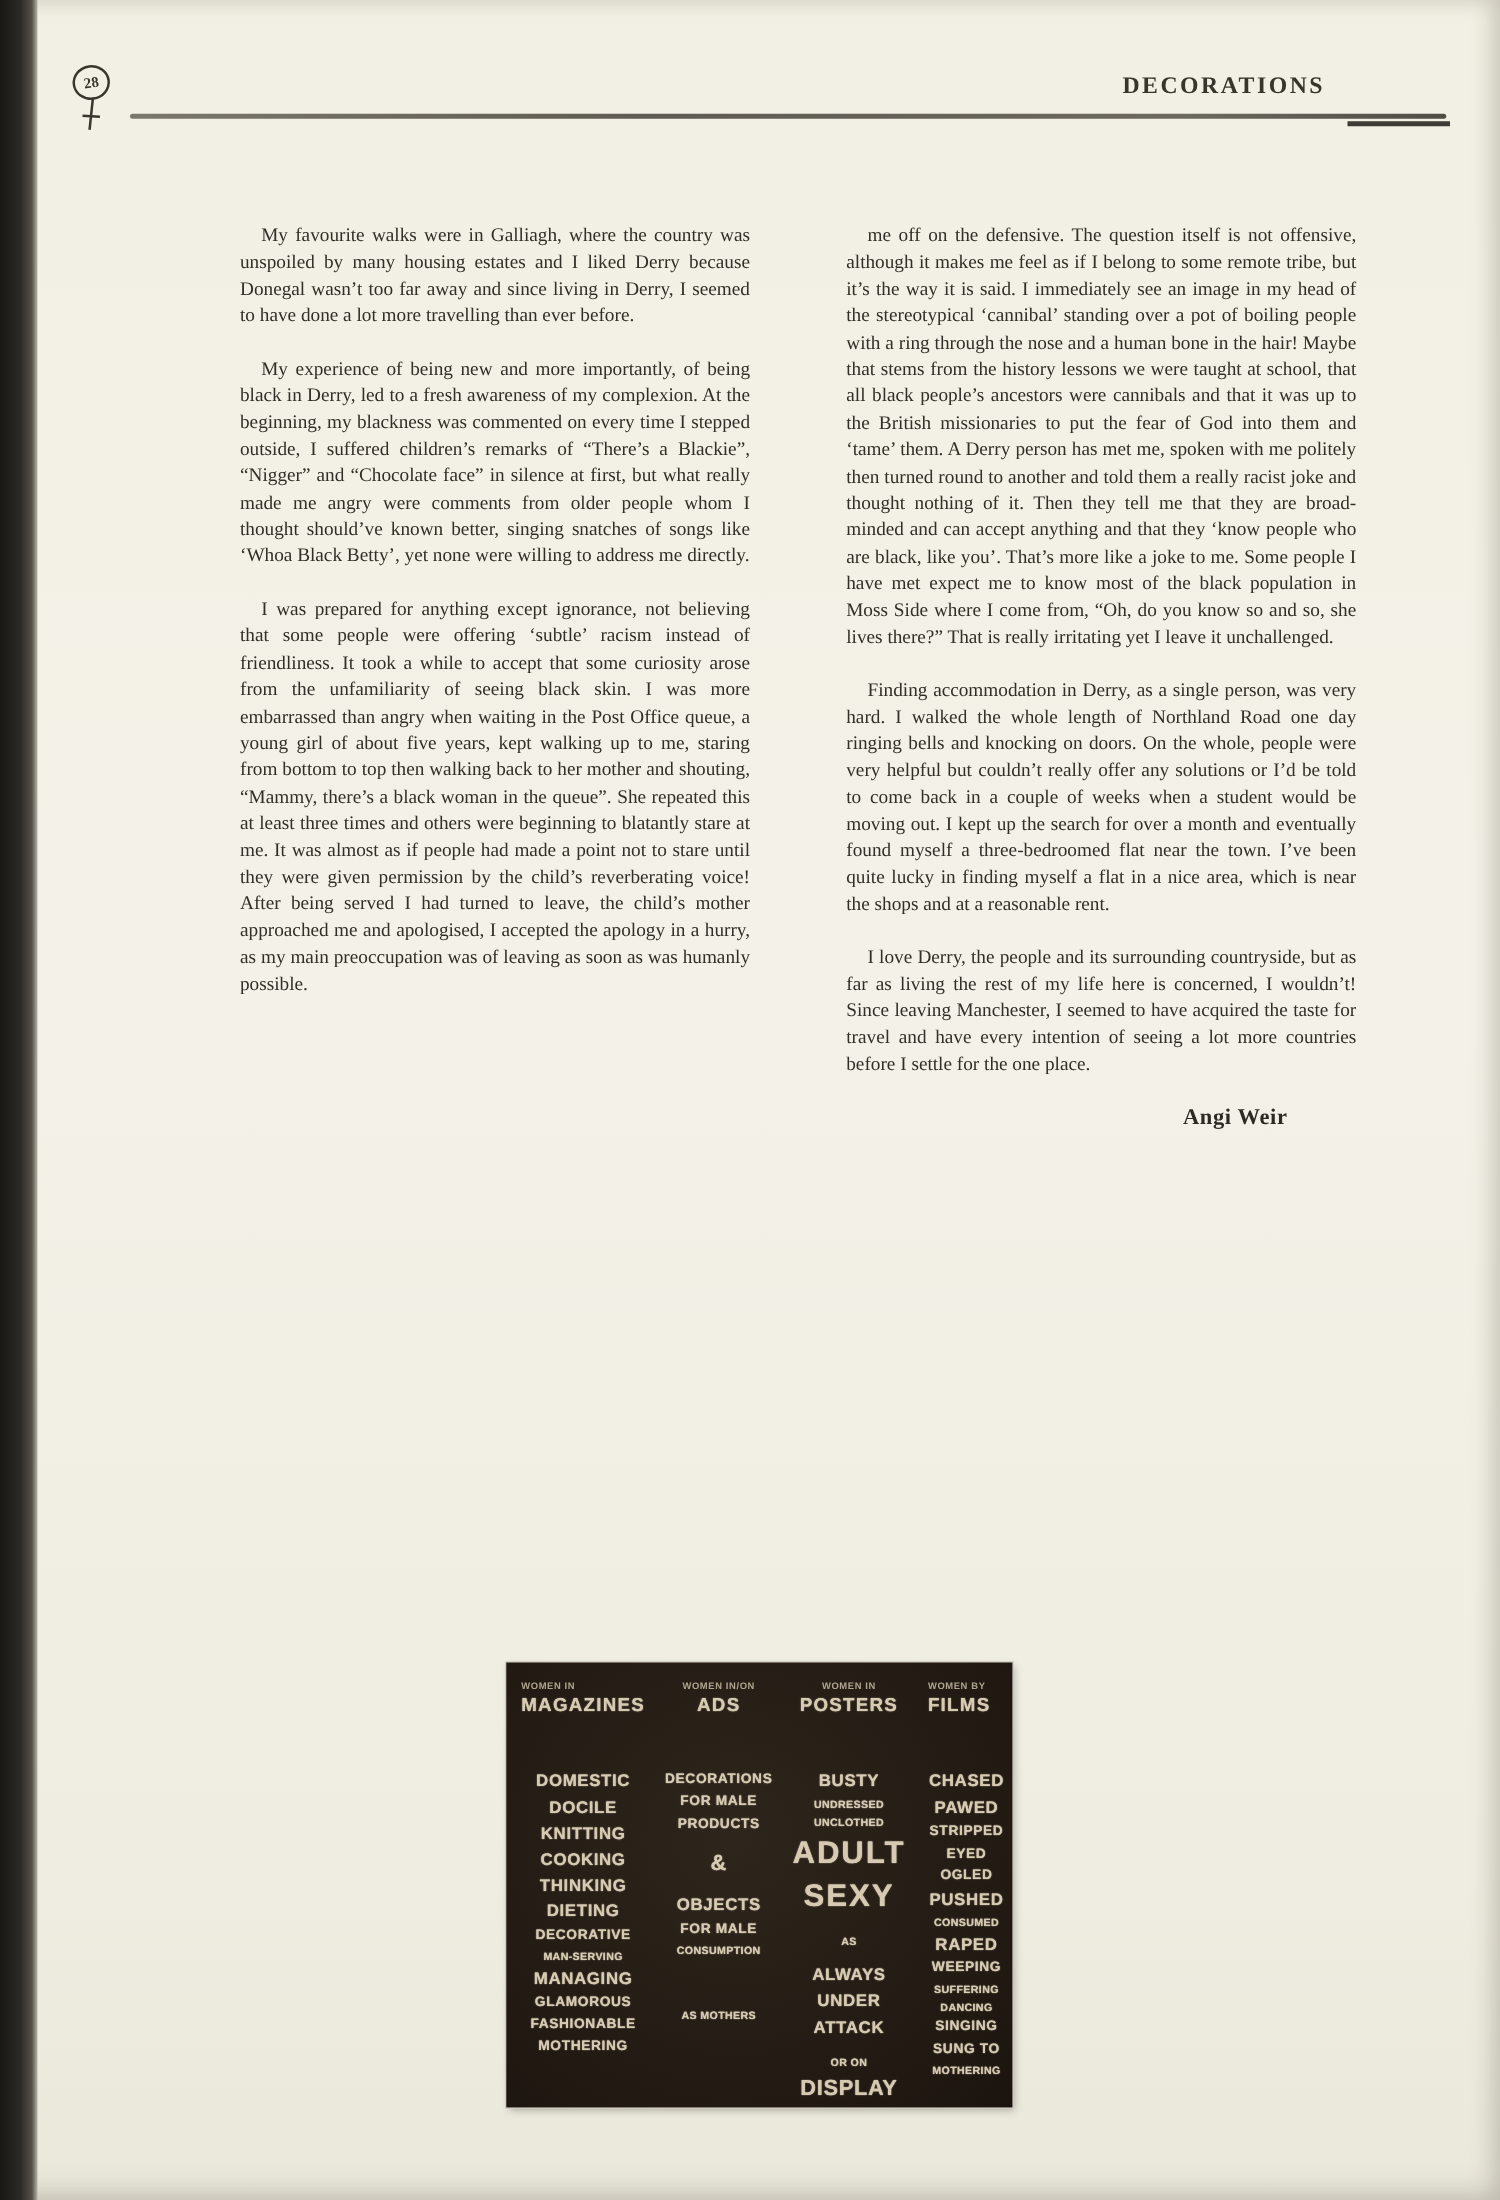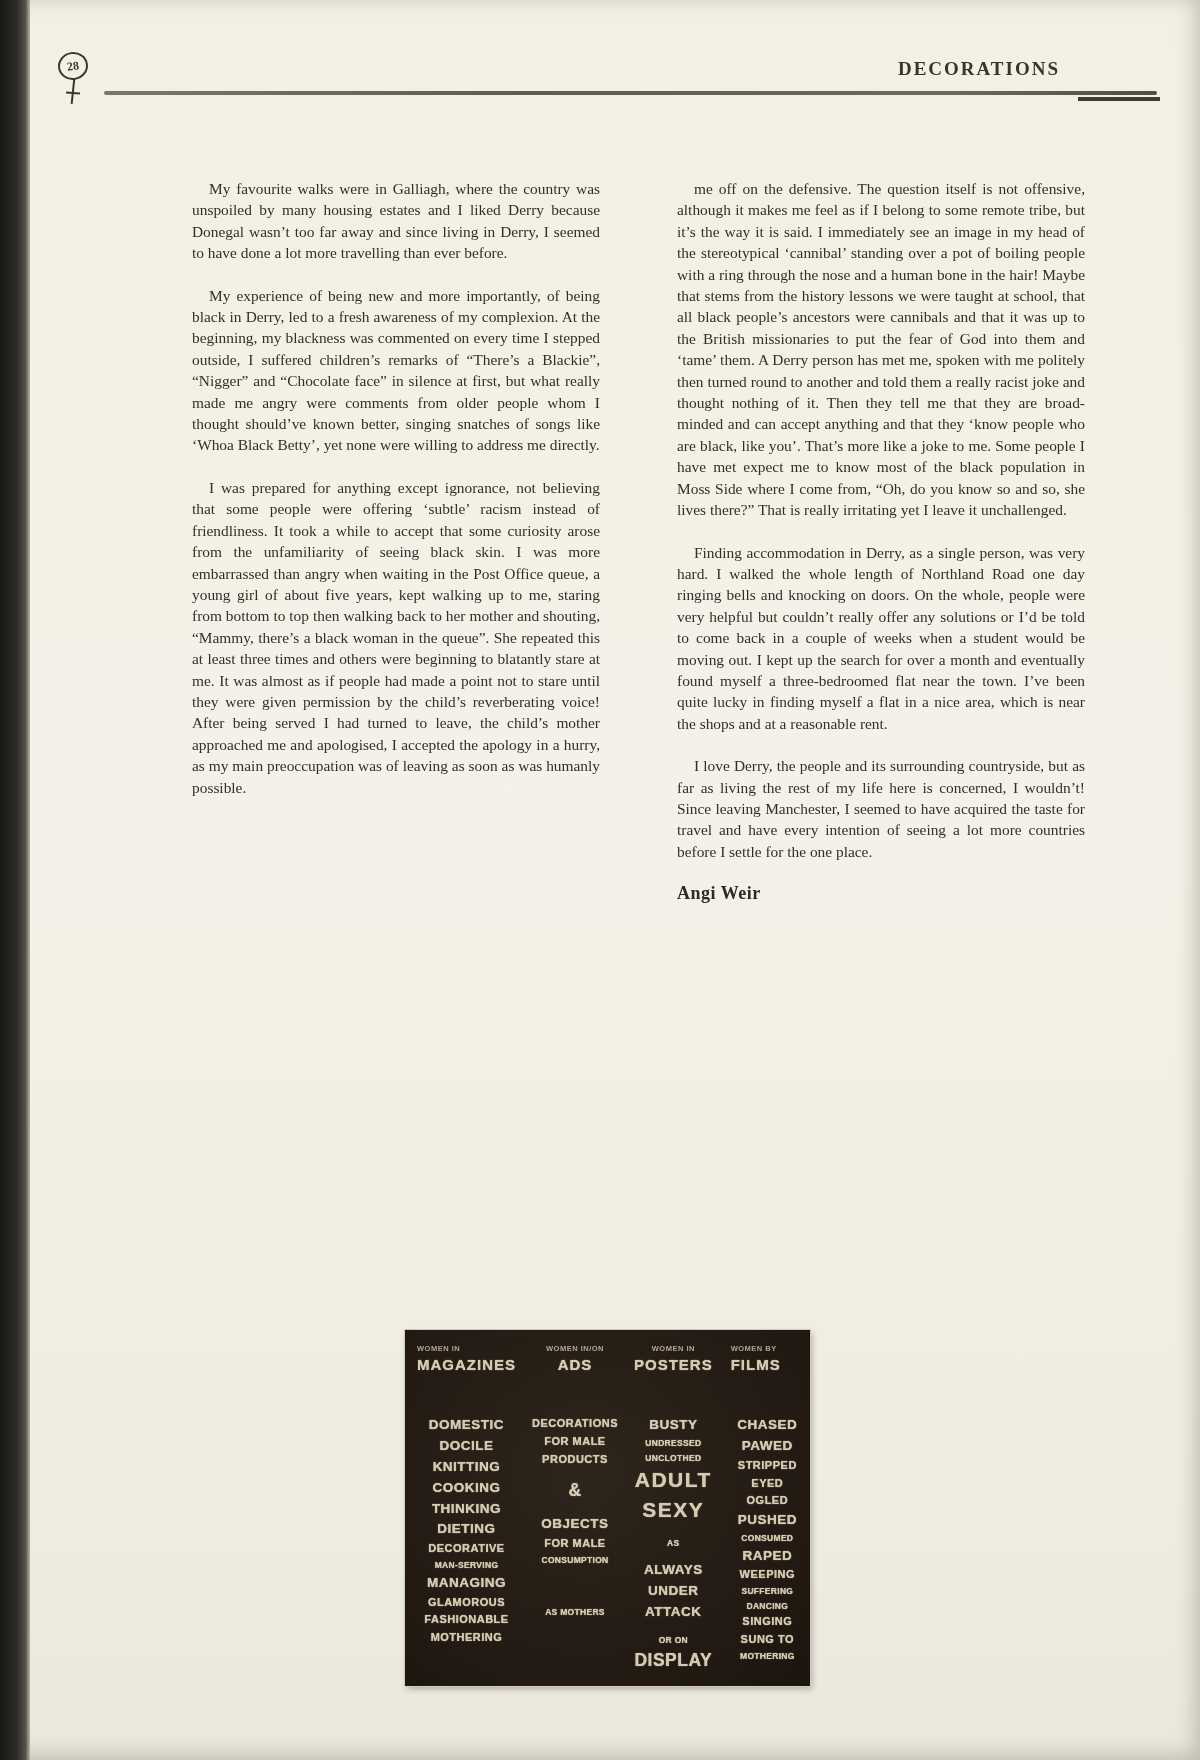--- a/index.html
+++ b/index.html
@@ -25,21 +25,21 @@
     background:linear-gradient(90deg,#7b776c,#5f5b52 40%,#6d695f 80%,#504d45);border-radius:2px;}
   .rule-dark{position:absolute;left:1078px;top:97px;width:82px;height:4px;background:#3f3c35;}
   .masthead{position:absolute;right:140px;top:58px;font-size:19px;font-weight:bold;
     letter-spacing:2px;color:#3a352c;}
   
   .col{position:absolute;top:178px;width:408px;font-size:15.4px;line-height:21.4px;
     text-align:justify;color:#332f28;}
   .col-left{left:192px;}
   .col-right{left:632px;margin-left:45px;}
   .col p{margin:0 0 21px 0;text-indent:17px;}
-  .byline{margin-top:20px;padding-right:55px;
+  .byline{margin-top:20px;padding-right:55px;text-align:right;
     font-size:18px;font-weight:bold;color:#2e2a23;letter-spacing:.5px;}
   
   .poster{position:absolute;left:405px;top:1330px;width:405px;height:356px;
     background:radial-gradient(ellipse at 45% 40%, #2e251c 0%, #241c14 60%, #1b140e 100%);
     box-shadow:0 0 0 1px #cfccc0, 2px 3px 6px rgba(60,55,45,.35);
     overflow:hidden;}
   .poster-cols{display:flex;width:100%;height:100%;}
   .poster-col{flex:1 1 25%;padding:14px 6px 10px 10px;box-sizing:border-box;
     font-family:"Liberation Sans", sans-serif;color:#d6cab2;}
   .poster-col.align-left{text-align:left;padding-left:12px;}
@@ -47,21 +47,21 @@
   .poster-eyebrow{font-size:7.5px;font-weight:bold;letter-spacing:.5px;opacity:.78;
     margin-bottom:3px;white-space:nowrap;}
   .poster-title{font-size:15px;font-weight:bold;letter-spacing:1px;margin-bottom:44px;
     text-shadow:0 0 1px #efe3c8;}
   .poster-item{font-weight:bold;line-height:1.25;margin:4px 0;letter-spacing:.5px;
     text-shadow:0 0 1px #e8dcc2;white-space:nowrap;text-align:center;}
   .size-xs{font-size:8.5px;letter-spacing:.3px;}
   .size-sm{font-size:11px;}
   .size-md{font-size:13.5px;}
   .size-lg{font-size:17.5px;}
-  .size-xl{font-size:21px;letter-spacing:1.5px;}
+  .size-xl{font-size:25px;letter-spacing:1.5px;}
   .gap-1{margin-top:14px;} .gap-3{margin-top:42px;}
 </style>
 </head>
 <body>
 
 <div class="page">
 
   <div class="scan-edge"></div>
 
   <div class="pageno">

